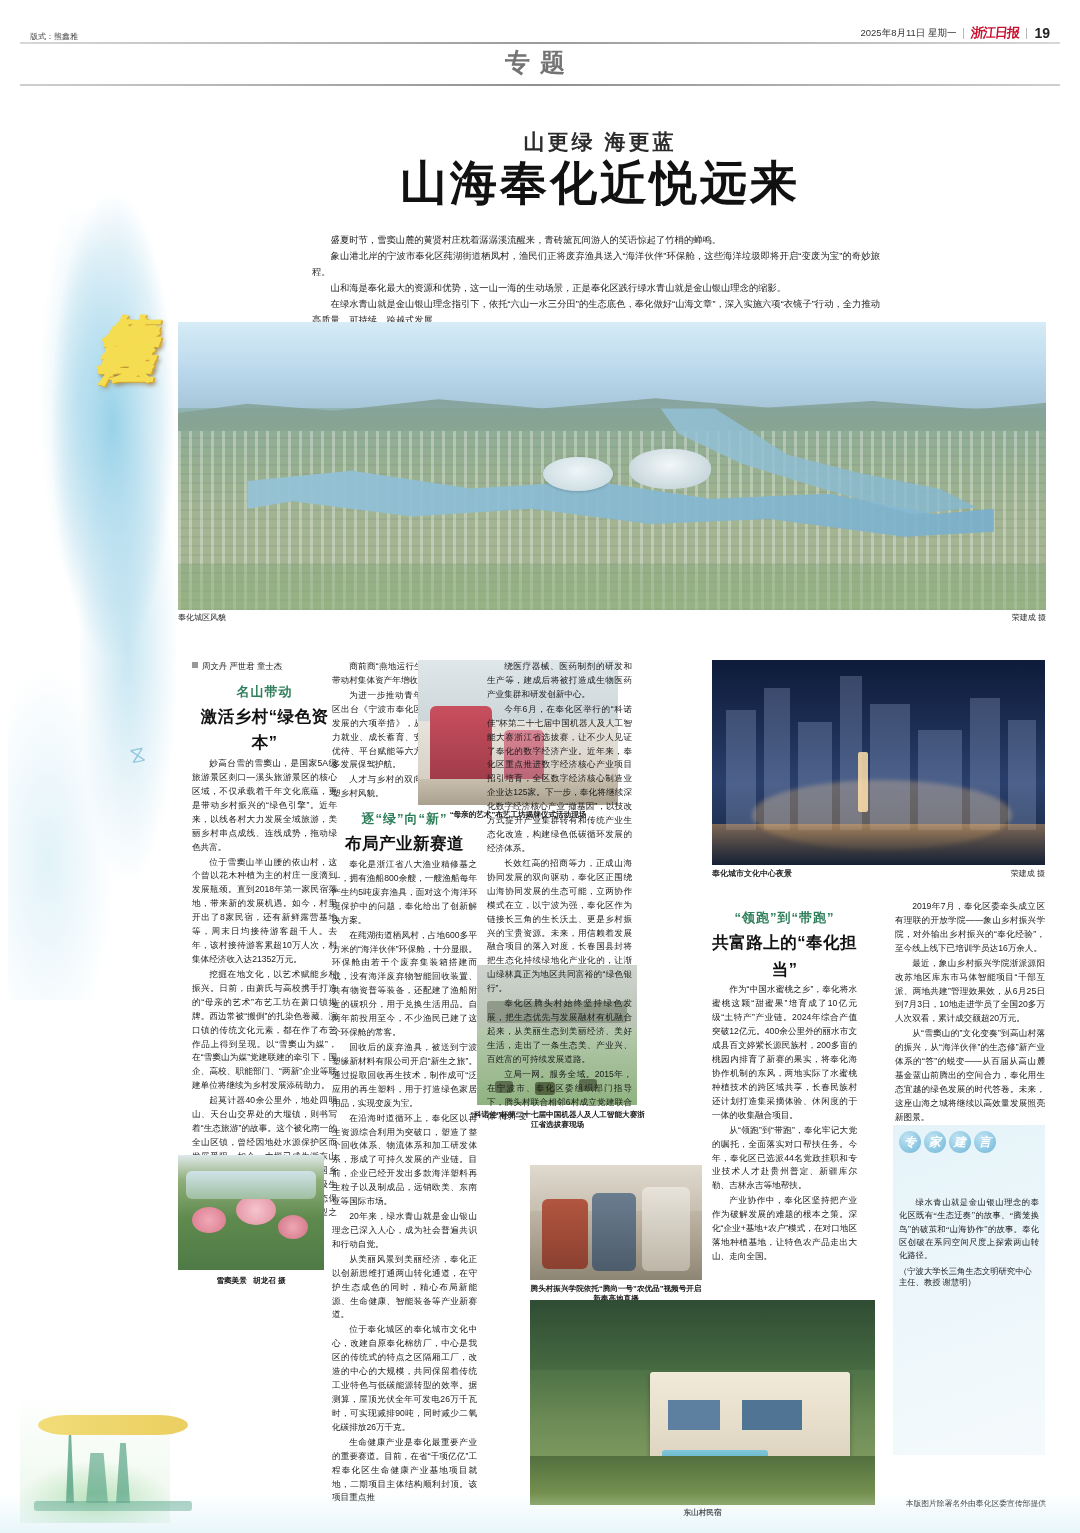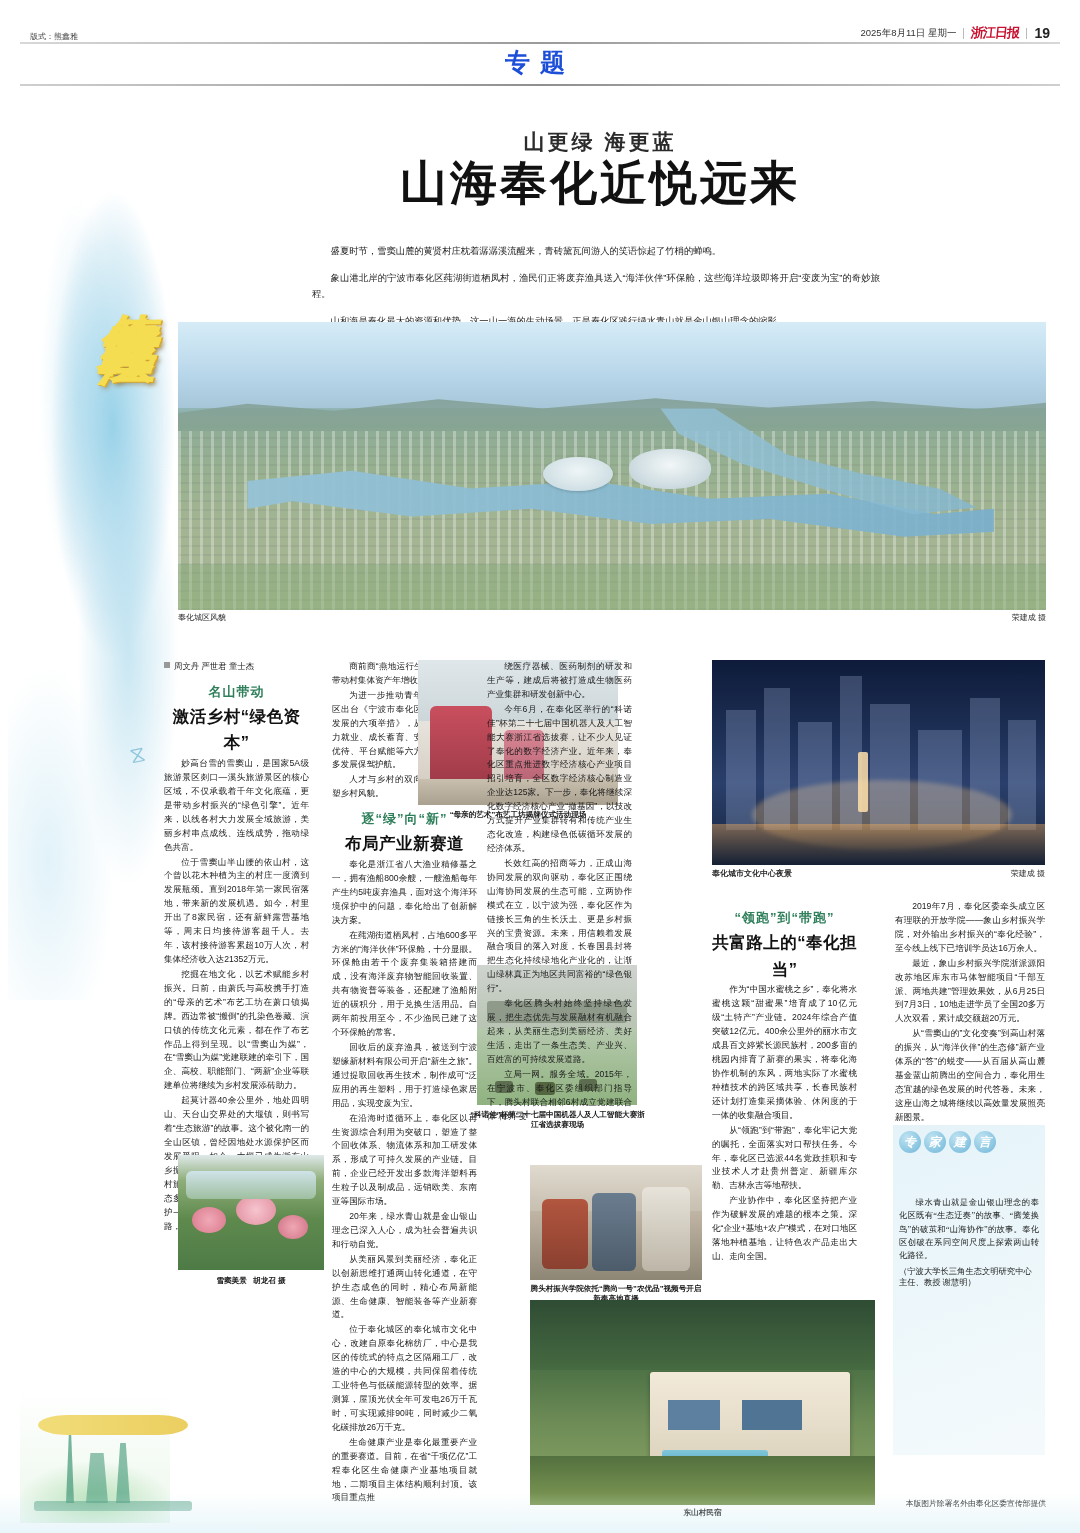--- a/index.html
+++ b/index.html
@@ -23,21 +23,21 @@
               font-family: "Liberation Sans", sans-serif; }
   .mh-logo { color: #c8102e; font-size: 13px; font-weight: bold; letter-spacing: -1px;
              font-family: "DejaVu Serif", serif; transform: skewX(-6deg); }
   .mh-sep { width: 1px; height: 11px; background: #b9b9b9; }
   .mh-page { font-size: 14px; color: #222; font-weight: bold; }
   .mh-rule { position: absolute; left: 20px; top: 42px; width: 1040px; height: 2px;
              background: linear-gradient(90deg,#d8d8d8,#9a9a9a 50%,#d8d8d8); }
 
   .section-label {
     position: absolute; left: 0; top: 46px; width: 1080px; text-align: center;
-    font-size: 25px; letter-spacing: 10px; color: #1d4ed8; font-weight: bold;
+    font-size: 25px; letter-spacing: 10px; color: #737373; font-weight: bold;
     font-family: "Liberation Serif", serif;
   }
   .rule2 { position: absolute; left: 20px; top: 84px; width: 1040px; height: 2px;
            background: linear-gradient(90deg,#cfcfcf,#8f8f8f 50%,#cfcfcf); }
 
   
   .ribbon {
     position: absolute; left: 18px; top: 95px; width: 160px; height: 640px;
     background:
       radial-gradient(ellipse 80px 300px at 95px 330px, rgba(120,195,225,0.75), rgba(170,215,235,0.35) 60%, rgba(255,255,255,0) 78%),
@@ -94,21 +94,21 @@
   .hero-title {
     position: absolute; left: 250px; top: 152px; width: 700px; text-align: center;
     font-size: 47px; letter-spacing: 3px; color: #111; font-weight: bold;
     font-family: "Liberation Sans", sans-serif;
   }
   .lead {
     position: absolute; left: 312px; top: 233px; width: 568px;
     font-size: 9.3px; line-height: 1.72; color: #1d1d1d; text-align: justify;
     font-family: "Liberation Sans", sans-serif;
   }
-  .lead p { text-indent: 2em; margin-top: 11px; }
+  .lead p { text-indent: 2em; }
 
   
   .hero-photo {
     position: absolute; left: 178px; top: 322px; width: 868px; height: 288px;
     overflow: hidden;
     background: linear-gradient(180deg,#cfe6f2 0%, #bcd9ec 16%, #9ec0cf 26%, #7fa58f 36%, #8fae86 52%, #a7b98e 70%, #b9c596 100%);
   }
   .hp-sky { position:absolute; left:0; top:0; width:100%; height:30%;
             background: linear-gradient(180deg,#d6ecf7,#b9d7ea 60%,#a7c6d8); }
   .hp-hills { position:absolute; left:0; top:22%; width:100%; height:16%;
@@ -145,21 +145,21 @@
          color: #1a1a1a; text-align: justify; font-family: "Liberation Sans", sans-serif; }
   .col p { text-indent: 2em; margin-bottom: 1px; }
   .byline { font-size: 8.4px; margin-bottom: 10px; text-indent: 0 !important; color:#222;}
   .byline .sq { display:inline-block; width:6px; height:6px; background:#999; margin-right:4px;
                 vertical-align: 1px;}
   .sec-kicker { text-align:center; font-size: 13px; color:#2f7f5b; font-weight:bold;
                 margin: 7px 0 1px; text-indent:0 !important; letter-spacing:1px; }
   .sec-title { text-align:center; font-size: 16.5px; color:#111; font-weight:bold;
                margin: 0 0 7px; text-indent:0 !important; letter-spacing:0.5px; }
 
-  #col1 { left: 164px; width: 145px; }
+  #col1 { left: 192px; width: 145px; }
   #col2 { left: 332px; width: 145px; }
   #col3 { left: 487px; width: 145px; }
   #col4 { left: 712px; width: 145px; }
   #col5 { left: 895px; width: 150px; }
 
   
   .photo { position: absolute; overflow: hidden; }
   .pcap { position: absolute; font-size: 7.6px; line-height: 1.35; color: #1a1a1a;
           text-align: center; font-weight: bold; font-family: "Liberation Sans", sans-serif; }
 

